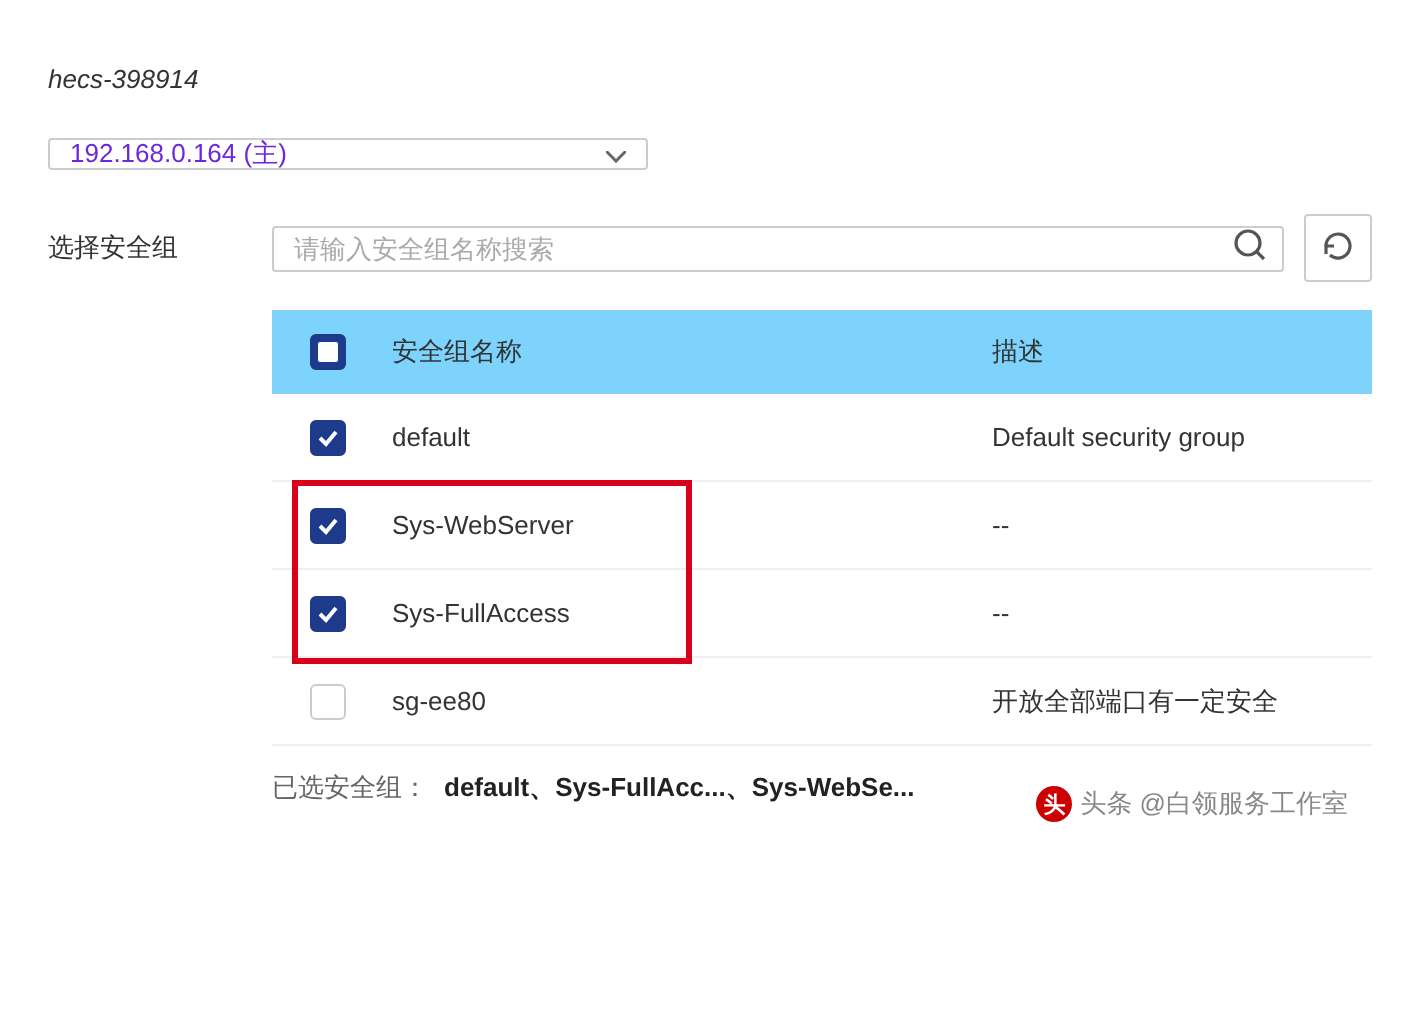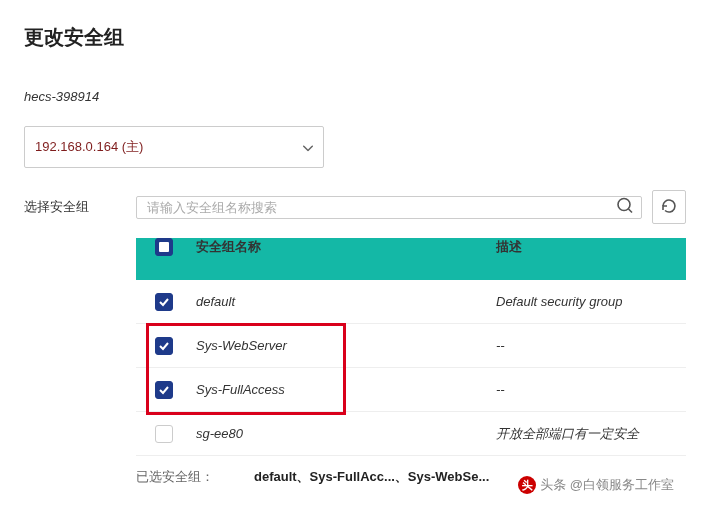--- a/index.html
+++ b/index.html
@@ -3,57 +3,56 @@
 <meta charset="utf-8">
 <style>
   * { box-sizing: border-box; margin: 0; padding: 0; }
   body { font-family: "Microsoft YaHei", "PingFang SC", sans-serif; font-size: 13px; color: #333; background: #fff; width: 710px; }
   .container { padding: 24px 24px 0 24px; }
   h1 { font-size: 20px; font-weight: 700; color: #222; margin-bottom: 30px; }
   .row { display: flex; align-items: flex-start; margin-bottom: 22px; }
   .label { width: 112px; flex-shrink: 0; color: #333; font-size: 13px; padding-top: 8px; }
   .value { flex: 1; padding-top: 8px; color: #333; font-style: italic; }
   .select { position: relative; width: 300px; }
-  .select-box { border: 1px solid #ccc; border-radius: 2px; height: 42px; display: flex; align-items: center; padding: 0 32px 0 10px; cursor: pointer; color: #7f1d1d; position: relative; }
+  .select-box { border: 1px solid #ccc; border-radius: 2px; height: 16px; display: flex; align-items: center; padding: 0 32px 0 10px; cursor: pointer; color: #6d28d9; position: relative; }
   .select-box .caret { position: absolute; right: 10px; top: 50%; transform: translateY(-50%); color: #666; }
   .search-wrap { display: flex; gap: 10px; align-items: center; }
   .search-input-wrap { position: relative; flex: 1; }
   .search-input { width: 100%; height: 23px; border: 1px solid #ccc; border-radius: 2px; padding: 0 34px 0 10px; font-size: 13px; color: #333; outline: none; }
   .search-input::placeholder { color: #aaa; }
   .search-icon { position: absolute; right: 8px; top: 50%; transform: translateY(-50%); color: #555; }
   .refresh-btn { width: 34px; height: 34px; border: 1px solid #ccc; border-radius: 2px; background: #fff; display: flex; align-items: center; justify-content: center; cursor: pointer; color: #555; }
   .sg-area { display: flex; }
   .sg-body { flex: 1; }
   .table { width: 100%; margin-top: 14px; }
-  .thead { display: flex; background: #14b8a6; height: 42px; align-items: flex-start; font-weight: 700; font-size: 13px; color: #333; }
+  .thead { display: flex; background: #7dd3fc; height: 42px; align-items: center; font-weight: 400; font-size: 13px; color: #333; }
   .col-check { width: 56px; display: flex; justify-content: center; }
   .col-name { width: 300px; padding-left: 4px; }
   .col-desc { flex: 1; padding-left: 4px; overflow: hidden; white-space: nowrap; }
-  .trow { display: flex; height: 44px; align-items: center; border-bottom: 1px solid #eee; font-size: 13px; color: #333; font-style: italic; }
+  .trow { display: flex; height: 44px; align-items: center; border-bottom: 1px solid #eee; font-size: 13px; color: #333; }
   .checkbox { width: 18px; height: 18px; border-radius: 3px; display: inline-flex; align-items: center; justify-content: center; cursor: pointer; }
   .checkbox.indeterminate { background: #1e3a8a; border: 1px solid #1e3a8a; }
   .checkbox.indeterminate .line { width: 10px; height: 10px; background: #fff; border-radius: 1px; }
   .checkbox.checked { background: #1e3a8a; border: 1px solid #1e3a8a; }
   .checkbox.checked svg { display: block; }
   .checkbox.unchecked { background: #fff; border: 1px solid #ccc; }
   .checkbox svg { display: none; }
   .highlight-box { position: absolute; border: 3px solid #d9001b; pointer-events: none; }
   .table-wrap { position: relative; }
-  .selected-row { display: flex; align-items: center; margin-top: 12px; font-size: 13px; gap: 32px; }
+  .selected-row { display: flex; align-items: center; margin-top: 12px; font-size: 13px; }
   .selected-label { color: #666; margin-right: 8px; }
   .selected-items { font-weight: 700; color: #222; text-align: center; }
   .watermark { position: absolute; right: 12px; bottom: 4px; font-size: 13px; color: #888; display: flex; align-items: center; gap: 4px; }
   .wm-icon { width: 18px; height: 18px; border-radius: 50%; background: #c00; color: #fff; display: inline-flex; align-items: center; justify-content: center; font-size: 11px; font-weight: 700; }
   .footer-area { position: relative; height: 30px; }
 </style>
 </head>
 <body>
 
 <div class="container">
-  <h1>更改安全组</h1>
 
   <div class="row">
     <div class="value">hecs-398914</div>
   </div>
 
   <div class="row">
     <div class="select">
       <div class="select-box">
         <span>192.168.0.164 (主)</span>
         <span class="caret">

